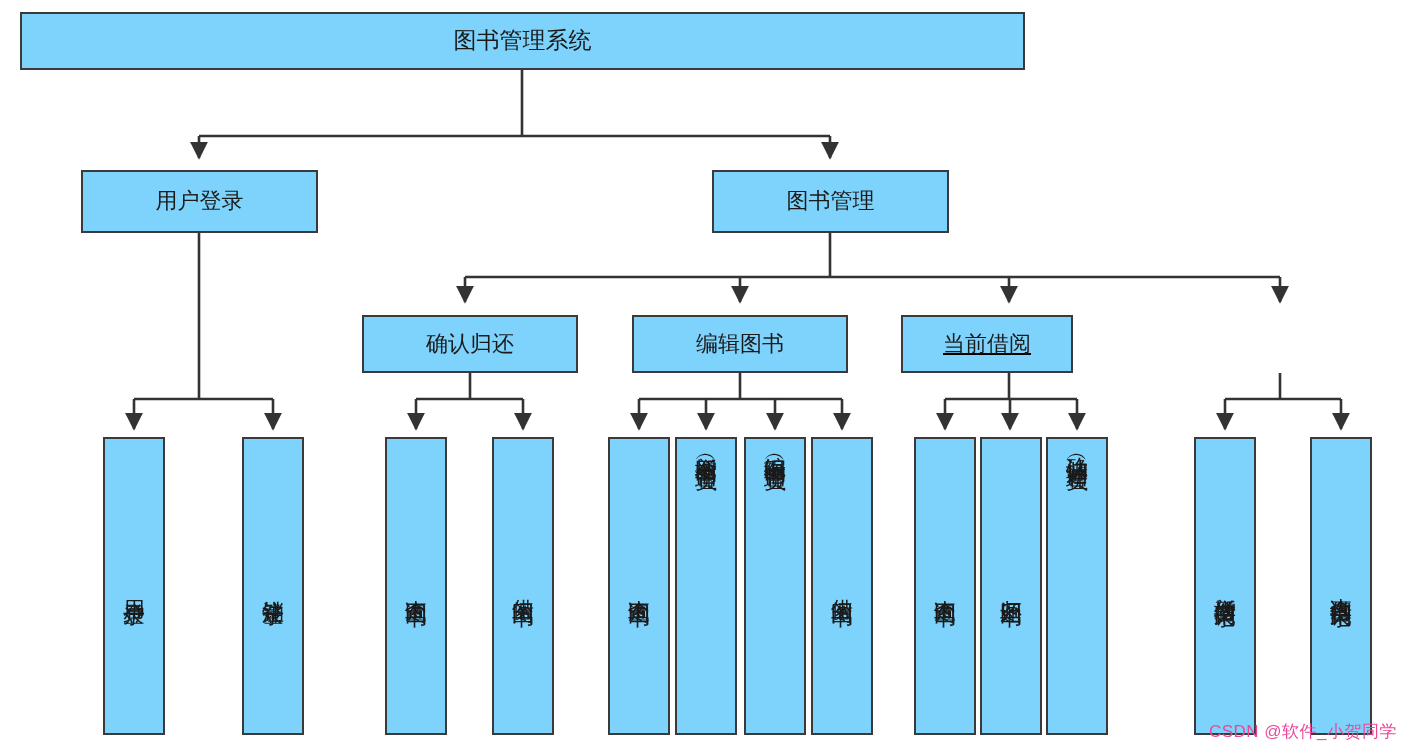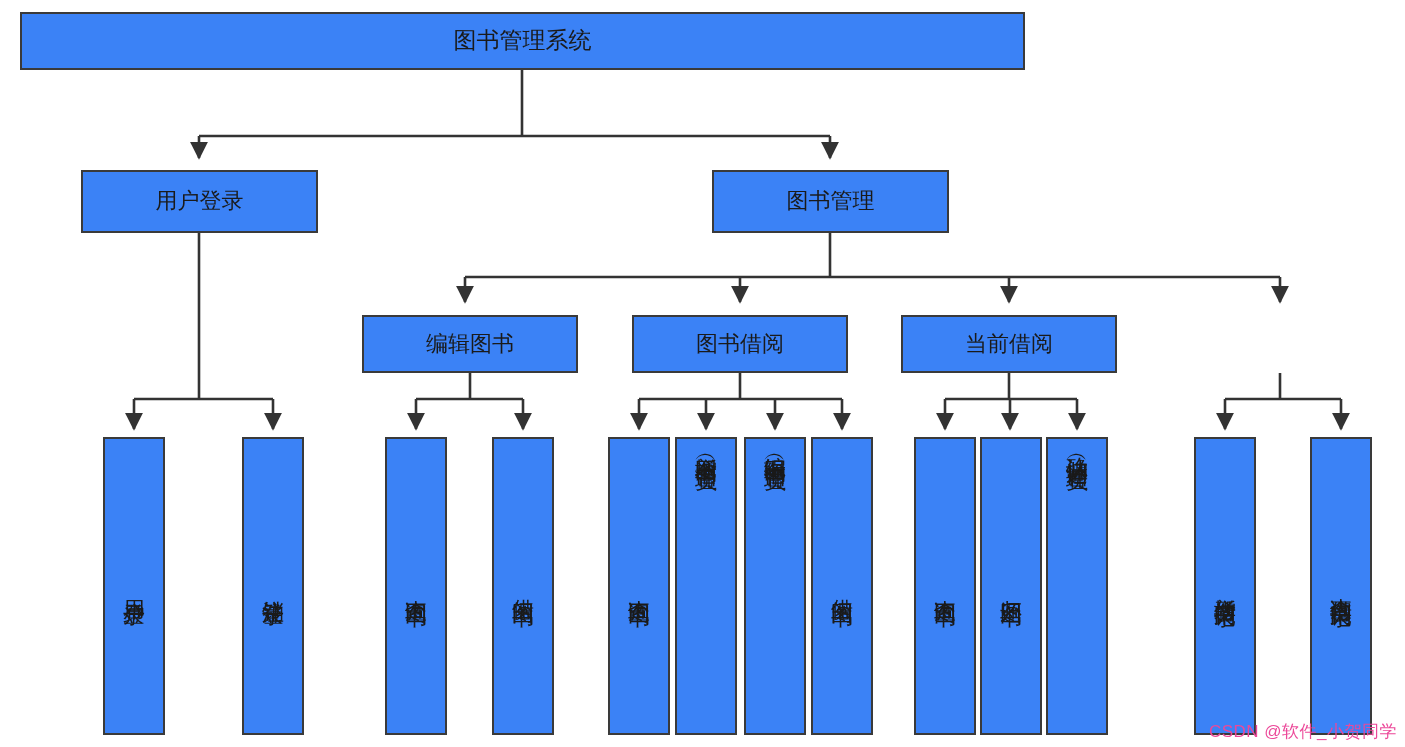--- a/index.html
+++ b/index.html
@@ -23,21 +23,21 @@
     position: absolute;
     top: 0;
     left: 0;
     width: 1405px;
     height: 747px;
     display: block;
   }
   .node-box {
     position: absolute;
     box-sizing: border-box;
-    background: #3b82f6;
+    background: #7dd3fc;
     border: 2px solid #3a3a3a;
     display: flex;
     align-items: center;
     justify-content: center;
     overflow: hidden;
   }
   .node-label {
     color: #1a1a1a;
     font-family: "Liberation Sans", "DejaVu Sans", sans-serif;
     line-height: 1.12;
@@ -134,28 +134,28 @@
 
   <div class="node-box level-1" style="left:81px; top:170px; width:237px; height:63px;">
     <span class="node-label">用户登录</span>
   </div>
 
   <div class="node-box level-1" style="left:712px; top:170px; width:237px; height:63px;">
     <span class="node-label">图书管理</span>
   </div>
 
   <div class="node-box level-2" style="left:362px; top:315px; width:216px; height:58px;">
+    <span class="node-label">确认归还</span>
+  </div>
+
+  <div class="node-box level-2" style="left:632px; top:315px; width:216px; height:58px;">
     <span class="node-label">编辑图书</span>
   </div>
 
-  <div class="node-box level-2" style="left:632px; top:315px; width:216px; height:58px;">
-    <span class="node-label">图书借阅</span>
-  </div>
-
-  <div class="node-box level-2" style="left:901px; top:315px; width:216px; height:58px;">
+  <div class="node-box level-2" style="left:901px; top:315px; width:172px; height:58px;text-decoration:underline;">
     <span class="node-label">当前借阅</span>
   </div>
 
 
   <div class="node-box leaf center-text" style="left:103px; top:437px; width:62px; height:298px;">
     <span class="node-label">用户登录</span>
   </div>
 
   <div class="node-box leaf center-text" style="left:242px; top:437px; width:62px; height:298px;">
     <span class="node-label">注销登录</span>

